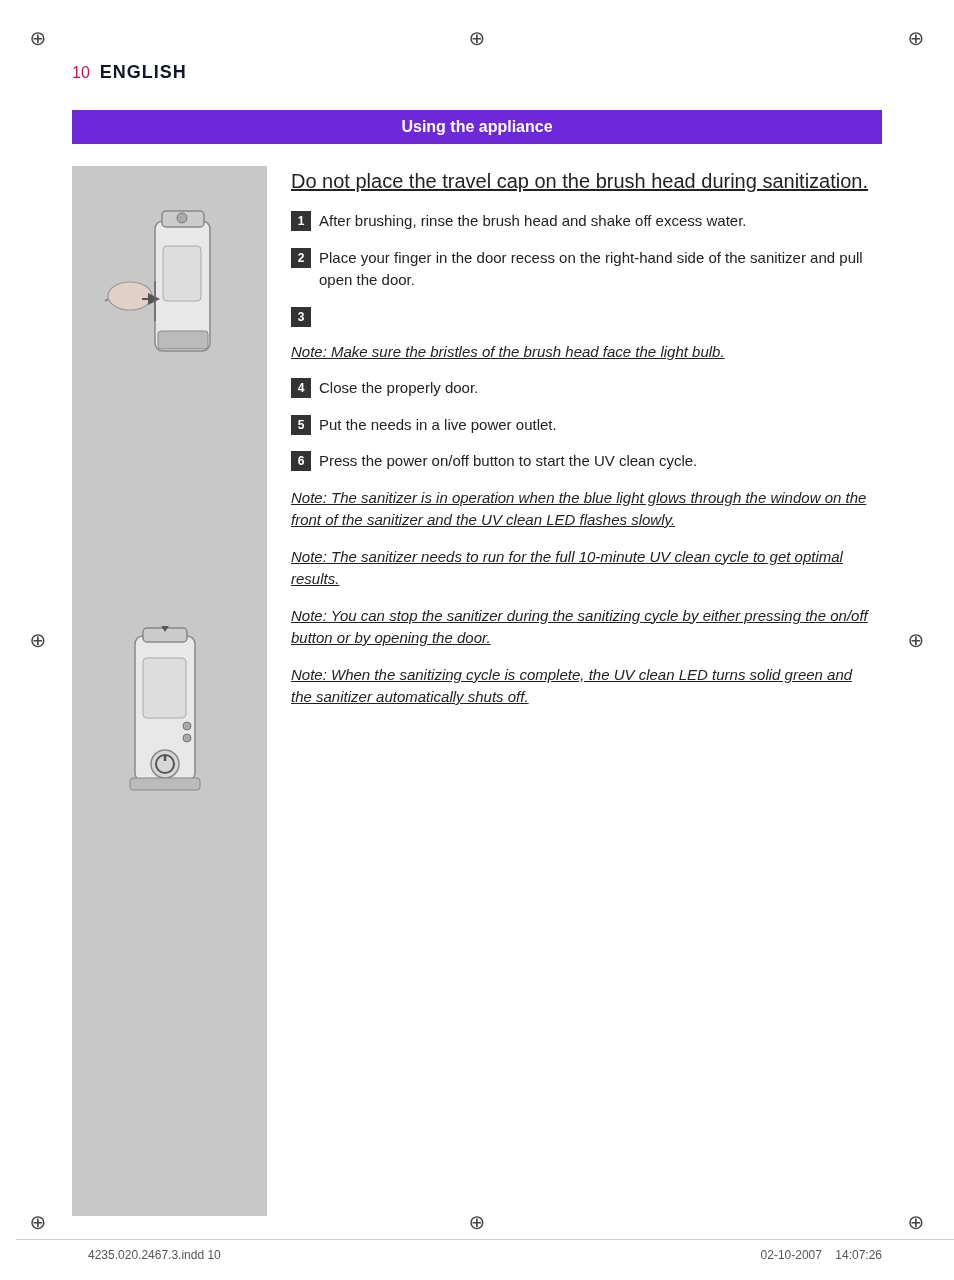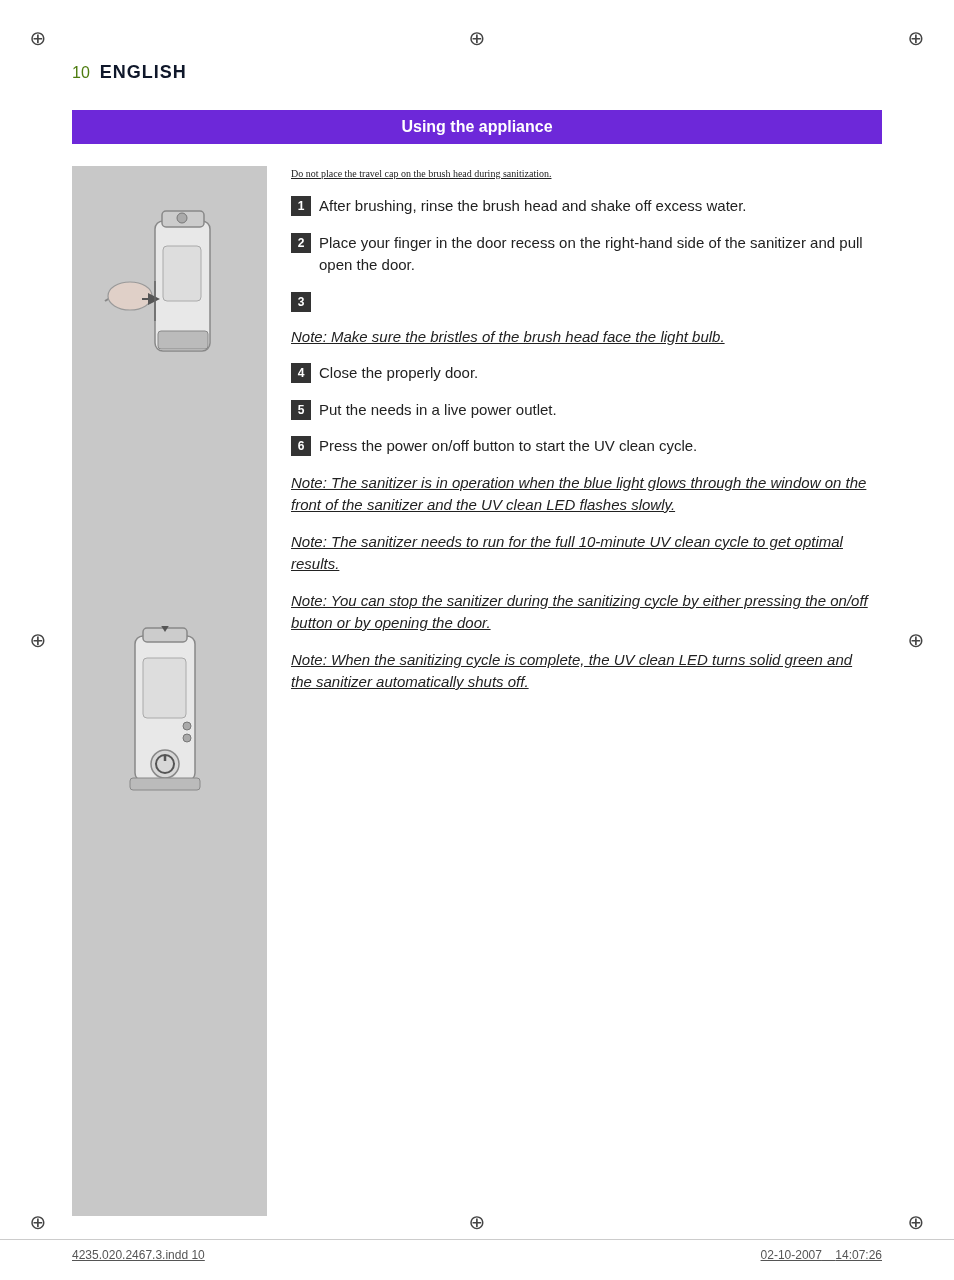--- a/index.html
+++ b/index.html
@@ -31,21 +31,21 @@
       position: absolute;
       top: 62px;
       left: 72px;
       display: flex;
       align-items: baseline;
       gap: 10px;
     }
     .page-number {
       font-size: 16px;
       font-weight: normal;
-      color: #4d7c0f;
+      color: #be185d;
     }
     .page-lang {
       font-size: 18px;
       font-weight: 900;
       color: #0f172a;
       letter-spacing: 1px;
     }
 
     
     .main-content {
@@ -73,26 +73,25 @@
       gap: 0;
     }
     .right-col {
       flex: 1;
       padding-left: 24px;
       padding-right: 8px;
     }
 
     
     .warning-text {
-      font-size: 10px;
+      font-size: 20px;
       color: #222;
       text-decoration: underline;
       margin-bottom: 20px;
       line-height: 1.5;
-      font-family: Liberation Serif, serif;
     }
 
     
     .step {
       display: flex;
       align-items: flex-start;
       margin-bottom: 14px;
       gap: 8px;
     }
     .step-num {
@@ -161,31 +160,30 @@
     }
     .device-svg2 {
       width: 130px;
       height: 200px;
     }
 
     
     .page-footer {
       position: absolute;
       bottom: 18px;
-      left: 0;
+      left: 16px;
       right: 0;
       display: flex;
       justify-content: space-between;
       align-items: center;
       padding: 0 72px;
       font-size: 12px;
       color: #555;
       border-top: 1px solid #ccc;
       padding-top: 8px;
-      text-decoration: underline;
     }
 
     
     .crop-tl { position: absolute; top: 28px; left: 28px; }
     .crop-tr { position: absolute; top: 28px; right: 28px; }
     .crop-bl { position: absolute; bottom: 48px; left: 28px; }
     .crop-br { position: absolute; bottom: 48px; right: 28px; }
     .crop-tc { position: absolute; top: 28px; left: 50%; transform: translateX(-50%); }
     .crop-lm { position: absolute; top: 50%; left: 28px; transform: translateY(-50%); }
     .crop-rm { position: absolute; top: 50%; right: 28px; transform: translateY(-50%); }

